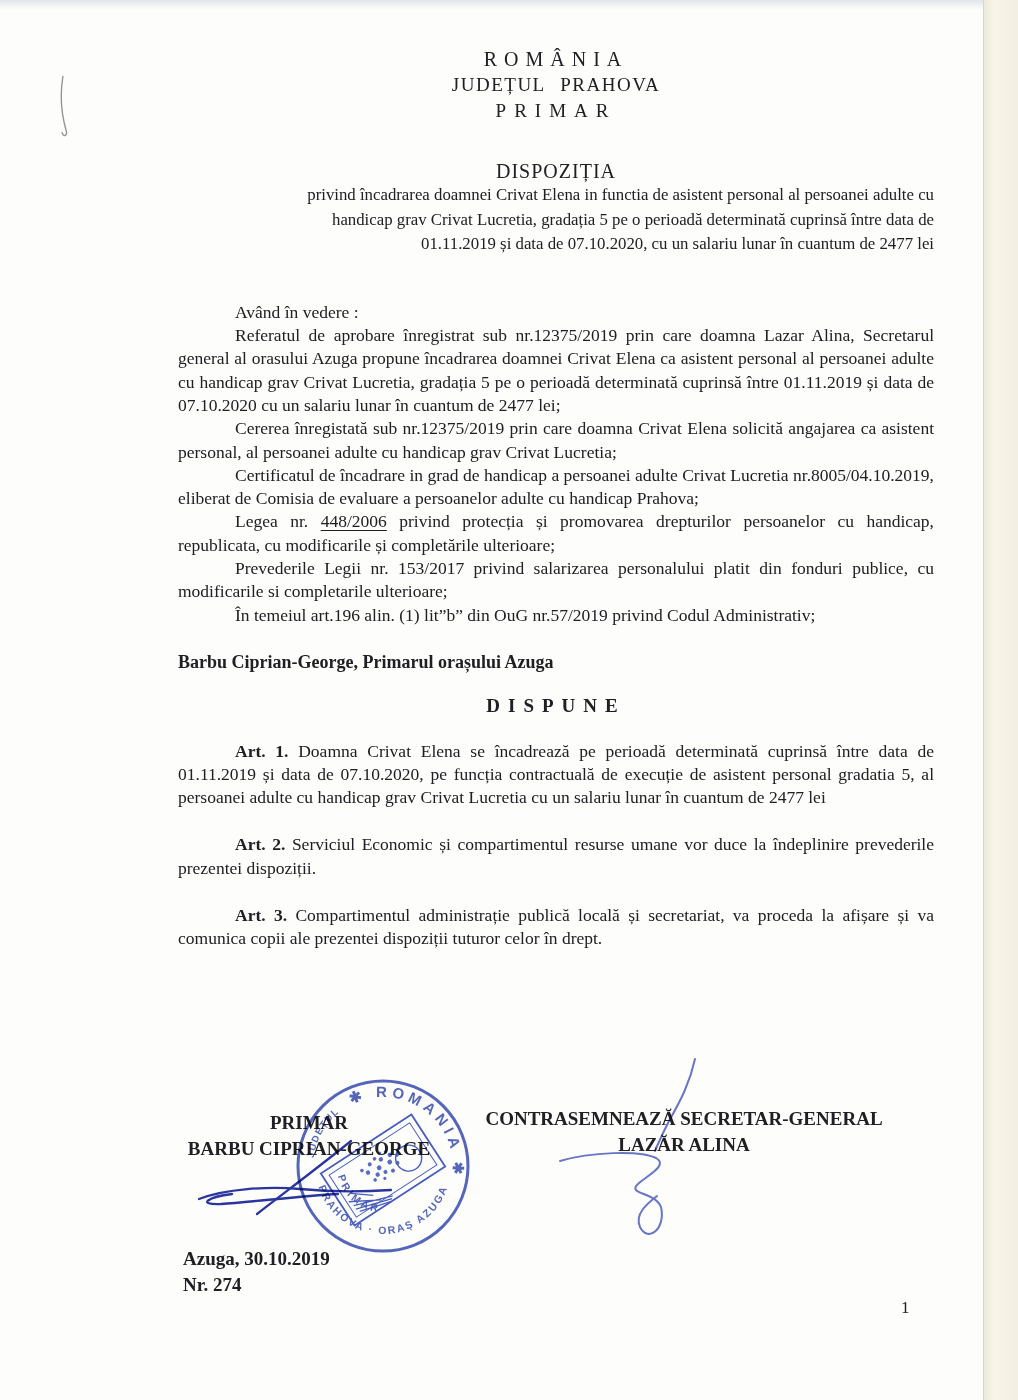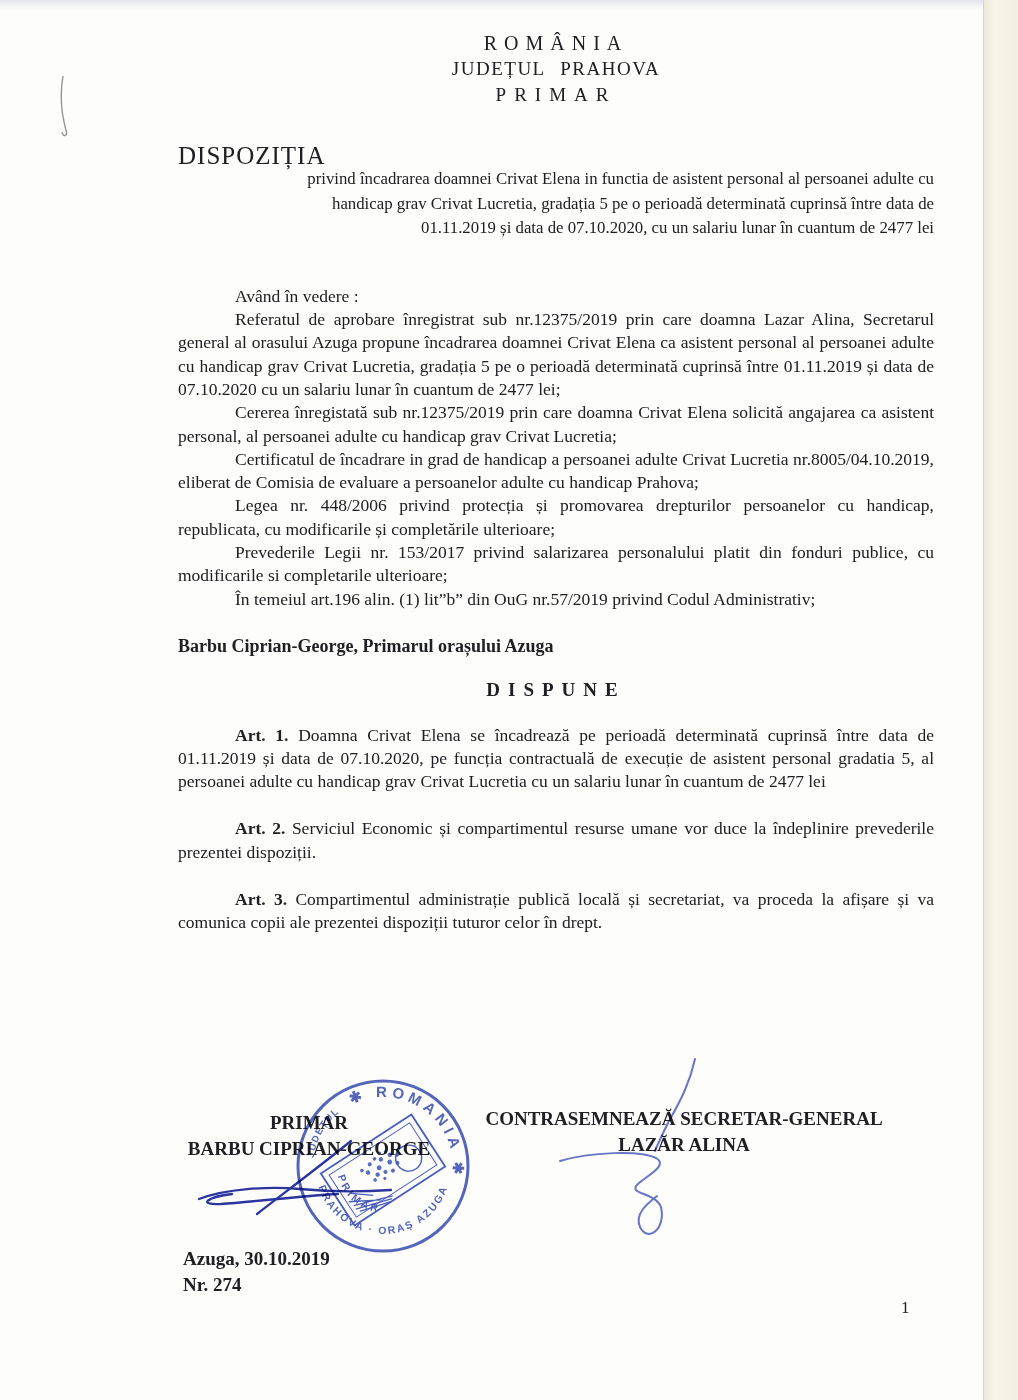--- a/index.html
+++ b/index.html
@@ -9,31 +9,31 @@
     font-family:"Liberation Serif","DejaVu Serif",serif;
     color:#202024;
   }
   
   .scan-top-band{position:absolute;top:0;left:0;right:0;height:10px;
     background:linear-gradient(to bottom,#e2e6eb,rgba(255,255,255,0));}
   .scan-right-edge{position:absolute;top:0;bottom:0;left:983px;right:0;
     background:linear-gradient(to right,#eceadc 0px,#f7f4e8 10px,#f3f0e3 100%);
     border-left:1px solid #d9d6c8;}
   
-  .doc{position:absolute;left:178px;top:0;width:756px;font-size:17.5px;line-height:23.3px;}
+  .doc{position:absolute;left:178px;top:16px;width:756px;font-size:17.5px;line-height:23.3px;}
   .hdr{margin-top:30px;text-align:center;font-size:19px;line-height:26px;}
   .hdr .country{letter-spacing:7px;font-size:20px;}
   .hdr .county,.hdr .city{letter-spacing:1.5px;word-spacing:9px;}
   .hdr .office{letter-spacing:8px;}
-  .doc-title{margin-top:36px;text-align:left;font-size:25px;letter-spacing:1px;}
+  .doc-title{margin-top:36px;text-align:center;font-size:20px;letter-spacing:1px;}
   .subtitle{text-align:right;font-size:16.8px;line-height:24.5px;}
   .subtitle div{white-space:nowrap;}
   .body-p{margin:0;text-align:justify;text-indent:57px;}
   .intro-p{margin-top:44px;}
-  .u{text-underline-offset:3px;}
+  .u{text-decoration:underline;text-underline-offset:3px;}
   .mayor-line{margin-top:24px;font-weight:bold;font-size:18px;text-indent:0;text-align:left;}
   .dispune{margin-top:20px;text-align:center;font-weight:bold;font-size:19px;letter-spacing:8px;}
   .art{margin-top:24px;}
   .art-first{margin-top:22px;}
   .art-label{font-weight:bold;}
   
   .sig{position:absolute;text-align:center;font-weight:bold;font-size:19px;line-height:26px;}
   .sig-left{left:178px;top:1110px;width:262px;}
   .sig-right{left:470px;top:1106px;width:428px;}
   

